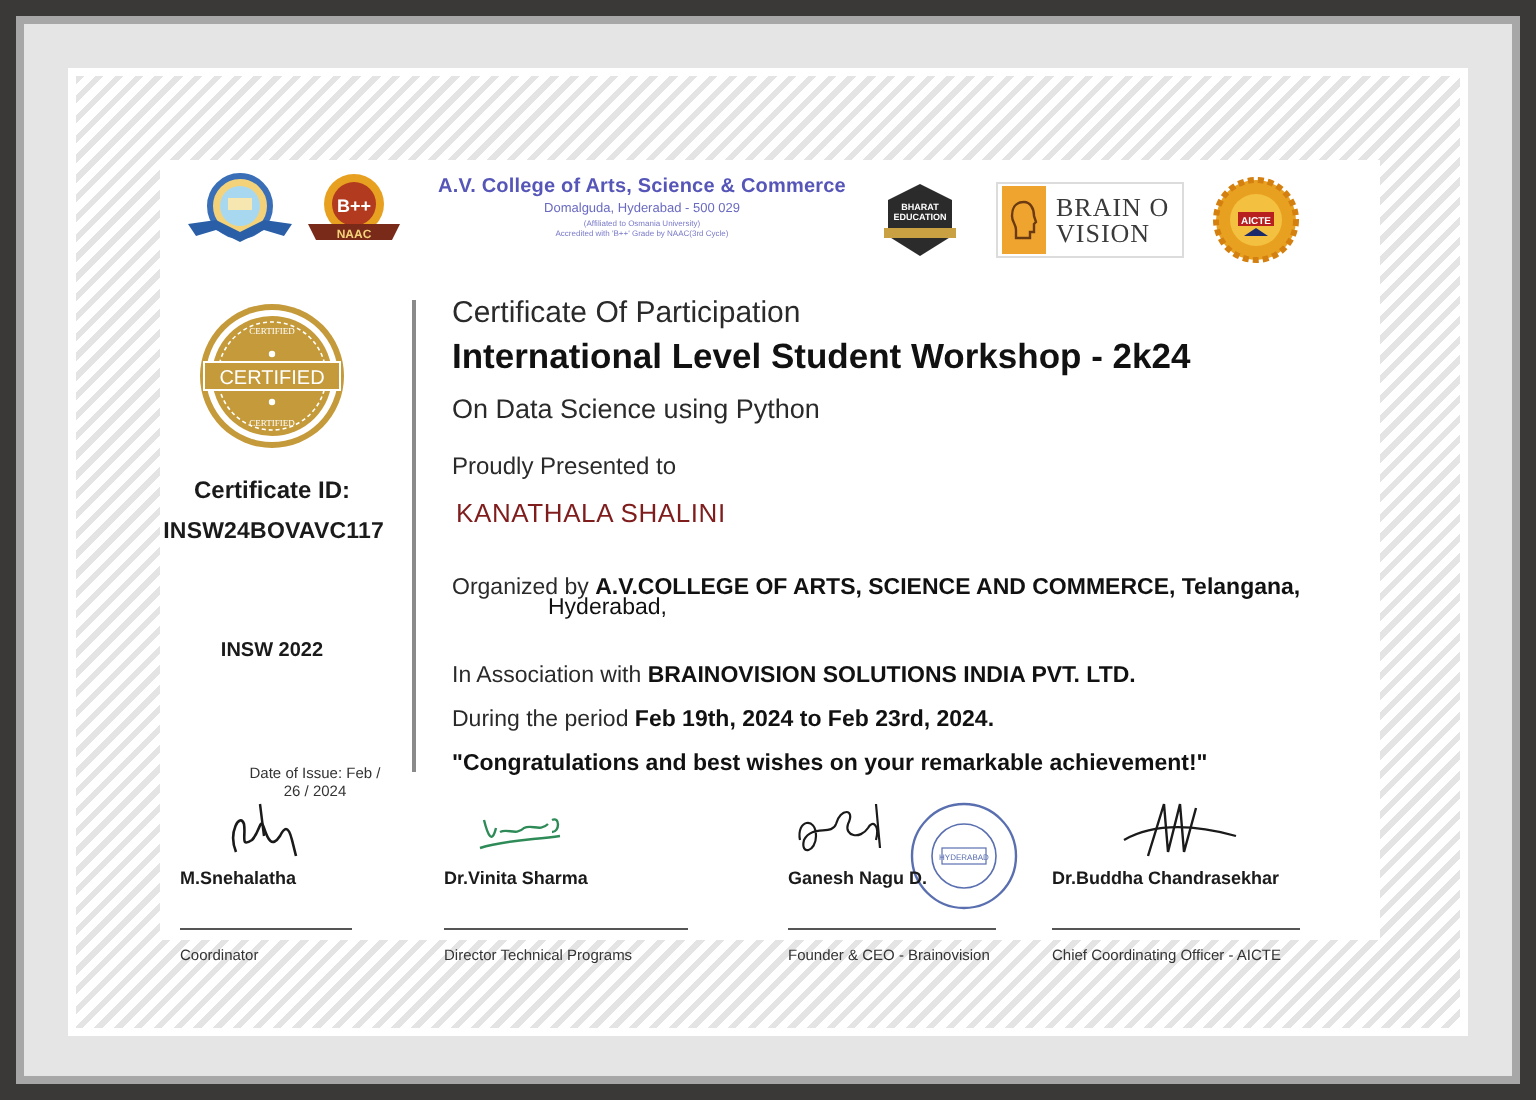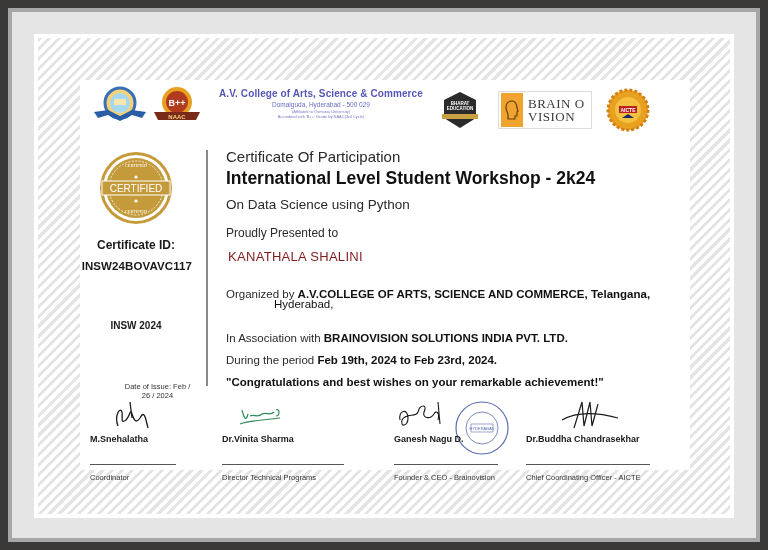--- a/index.html
+++ b/index.html
@@ -155,21 +155,21 @@
       <text x="38" y="17" font-size="4.5" fill="#fff" text-anchor="middle" font-family="Liberation Serif, serif">CERTIFIED</text>
       <circle cx="38" cy="27" r="1.6" fill="#fff"></circle>
       <rect x="4" y="31" width="68" height="14" fill="#c49a3a" stroke="#fff" stroke-width="1"></rect>
       <text x="38" y="42" font-size="10" fill="#fff" text-anchor="middle" font-family="Liberation Sans, sans-serif">CERTIFIED</text>
       <circle cx="38" cy="51" r="1.6" fill="#fff"></circle>
       <text x="38" y="63" font-size="4.5" fill="#fff" text-anchor="middle" font-family="Liberation Serif, serif">CERTIFIED</text>
     </svg>
   </div>
   <div class="cert-id-label">Certificate ID:</div>
   <div class="cert-id-value">INSW24BOVAVC117</div>
-  <div class="event-code">INSW 2024</div>
+  <div class="event-code">INSW 2022</div>
   <div class="issue-date">Date of Issue: Feb / 26 / 2024</div>
 
   <div class="divider"></div>
 
   <div class="main">
     <div class="cert-type">Certificate Of Participation</div>
     <div class="event-title">International Level Student Workshop - 2k24</div>
     <div class="event-topic">On Data Science using Python</div>
     <div class="presented">Proudly Presented to</div>
     <div class="recipient">KANATHALA SHALINI</div>

